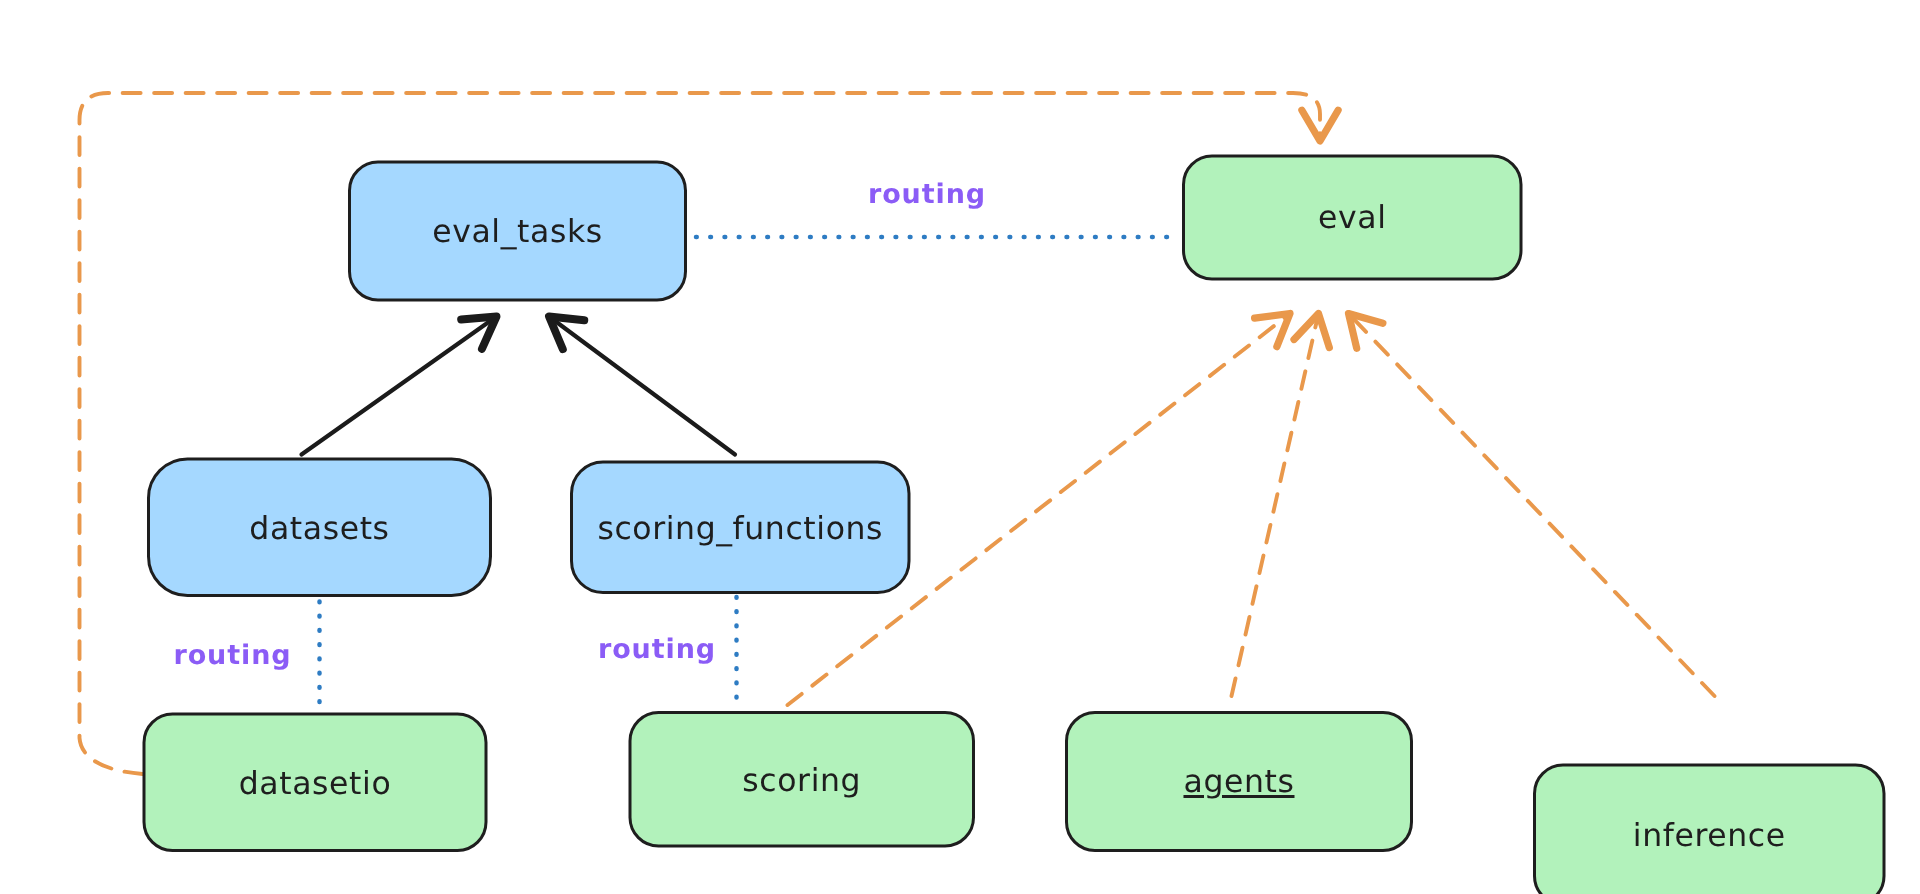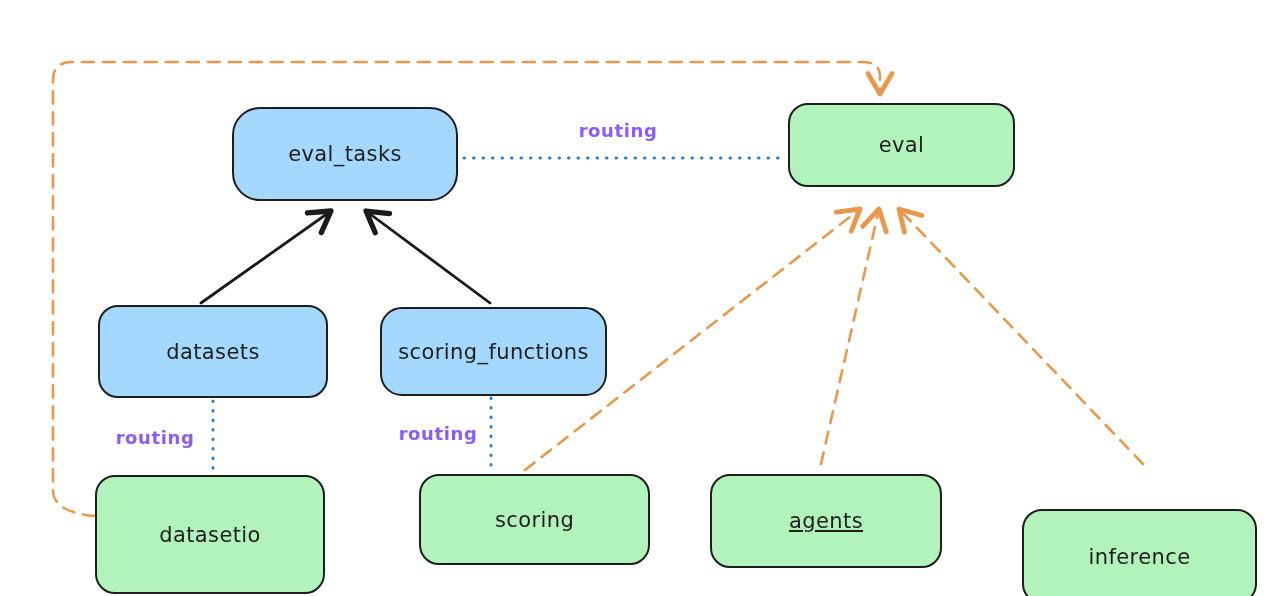--- a/index.html
+++ b/index.html
@@ -67,37 +67,37 @@
     <line x1="1143" y1="464" x2="899" y2="209" stroke="#e9984b" stroke-width="2.6" stroke-dasharray="12 9" stroke-linecap="round" marker-end="url(#arrow-orange)"></line>
 
     <line x1="201" y1="303" x2="331" y2="211" stroke="#1b1b1b" stroke-width="2.8" stroke-linecap="round" marker-end="url(#arrow-black)"></line>
     <line x1="490" y1="303" x2="366" y2="211" stroke="#1b1b1b" stroke-width="2.8" stroke-linecap="round" marker-end="url(#arrow-black)"></line>
 
     <line x1="464" y1="158" x2="785" y2="158" stroke="#2e7cc3" stroke-width="3" stroke-dasharray="0.5 9" stroke-linecap="round"></line>
     <line x1="213" y1="401" x2="213" y2="472" stroke="#2e7cc3" stroke-width="3" stroke-dasharray="0.5 9" stroke-linecap="round"></line>
     <line x1="491" y1="398" x2="491" y2="471" stroke="#2e7cc3" stroke-width="3" stroke-dasharray="0.5 9" stroke-linecap="round"></line>
   </svg>
 
-  <div class="node blue" style="left:232px; top:107px; width:226px; height:94px;border-radius:28px;">
+  <div class="node blue" style="left:232px; top:107px; width:226px; height:94px;">
     <span>eval_tasks</span>
   </div>
 
   <div class="node green" style="left:788px; top:103px; width:227px; height:84px;">
     <span>eval</span>
   </div>
 
-  <div class="node blue" style="left:98px; top:305px; width:230px; height:93px;">
+  <div class="node blue" style="left:98px; top:305px; width:230px; height:93px;border-radius:27px;">
     <span>datasets</span>
   </div>
 
   <div class="node blue" style="left:380px; top:307px; width:227px; height:89px;border-radius:22px;">
     <span>scoring_functions</span>
   </div>
 
-  <div class="node green" style="left:95px; top:475px; width:230px; height:119px;">
+  <div class="node green" style="left:95px; top:475px; width:230px; height:93px;">
     <span>datasetio</span>
   </div>
 
   <div class="node green" style="left:387px; top:474px; width:231px; height:91px;margin-left:32px;">
     <span>scoring</span>
   </div>
 
   <div class="node green" style="left:710px; top:474px; width:232px; height:94px;text-decoration:underline;">
     <span>agents</span>
   </div>

